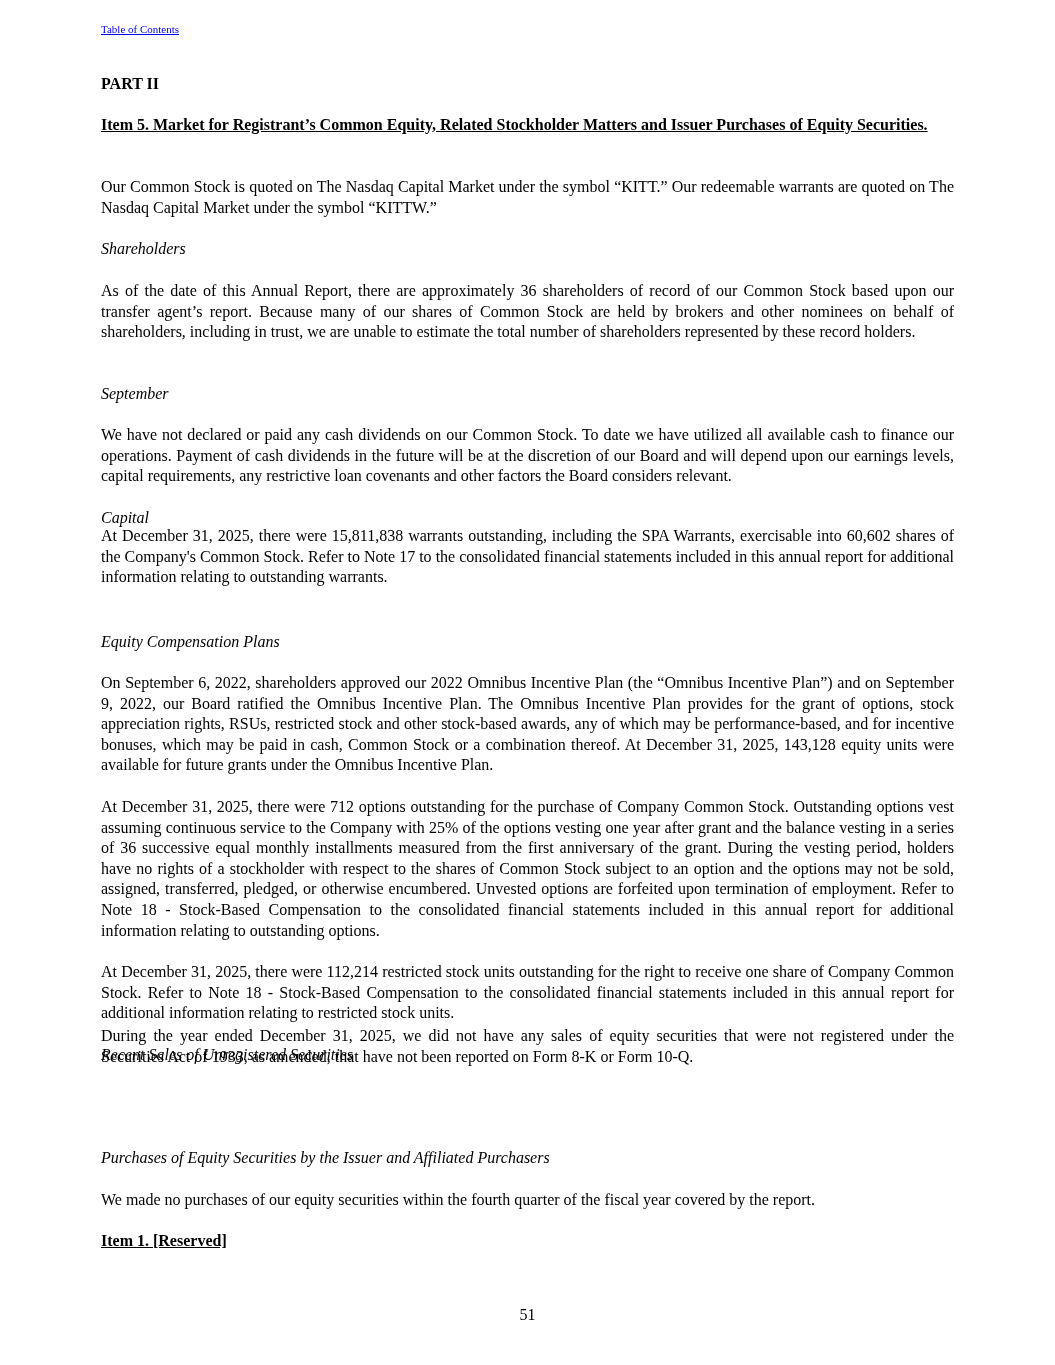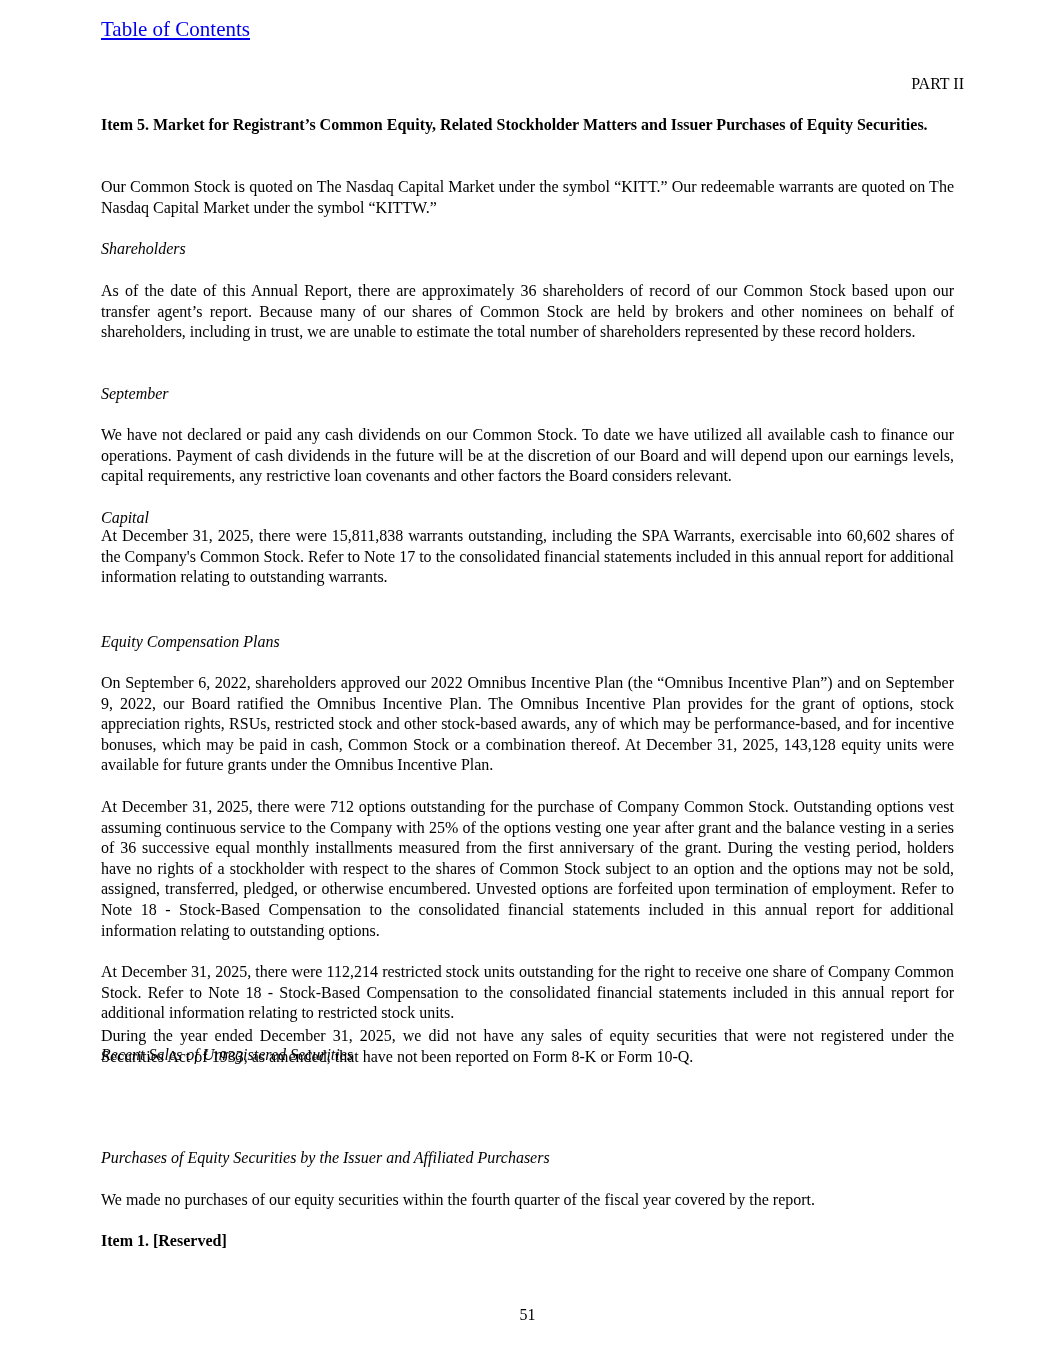--- a/index.html
+++ b/index.html
@@ -15,40 +15,41 @@
       color: #000000;
       font-size: 16px;
       line-height: 20.6px;
     }
     .toc-link {
       position: absolute;
       left: 101px;
       top: 19px;
       color: #0000ee;
       text-decoration: underline;
-      font-size: 21px;
+      font-size: 11px;
       cursor: pointer;
     }
     .part-title {
       position: absolute;
-      left: 111px;
+      left: 101px;
       width: 853px;
       top: 74px;
-      text-align: right;
-      font-weight: normal;
+      text-align: left;
+      font-weight: bold;
     }
     .block {
       position: absolute;
       left: 101px;
       width: 853px;
       text-align: justify;
       margin: 0;
     }
     .item-heading {
       font-weight: bold;
+      text-decoration: underline;
     }
     .sub-heading {
       font-weight: normal;
       font-style: italic;
     }
     .page-number {
       position: absolute;
       left: 0;
       width: 1055px;
       top: 1305px;

